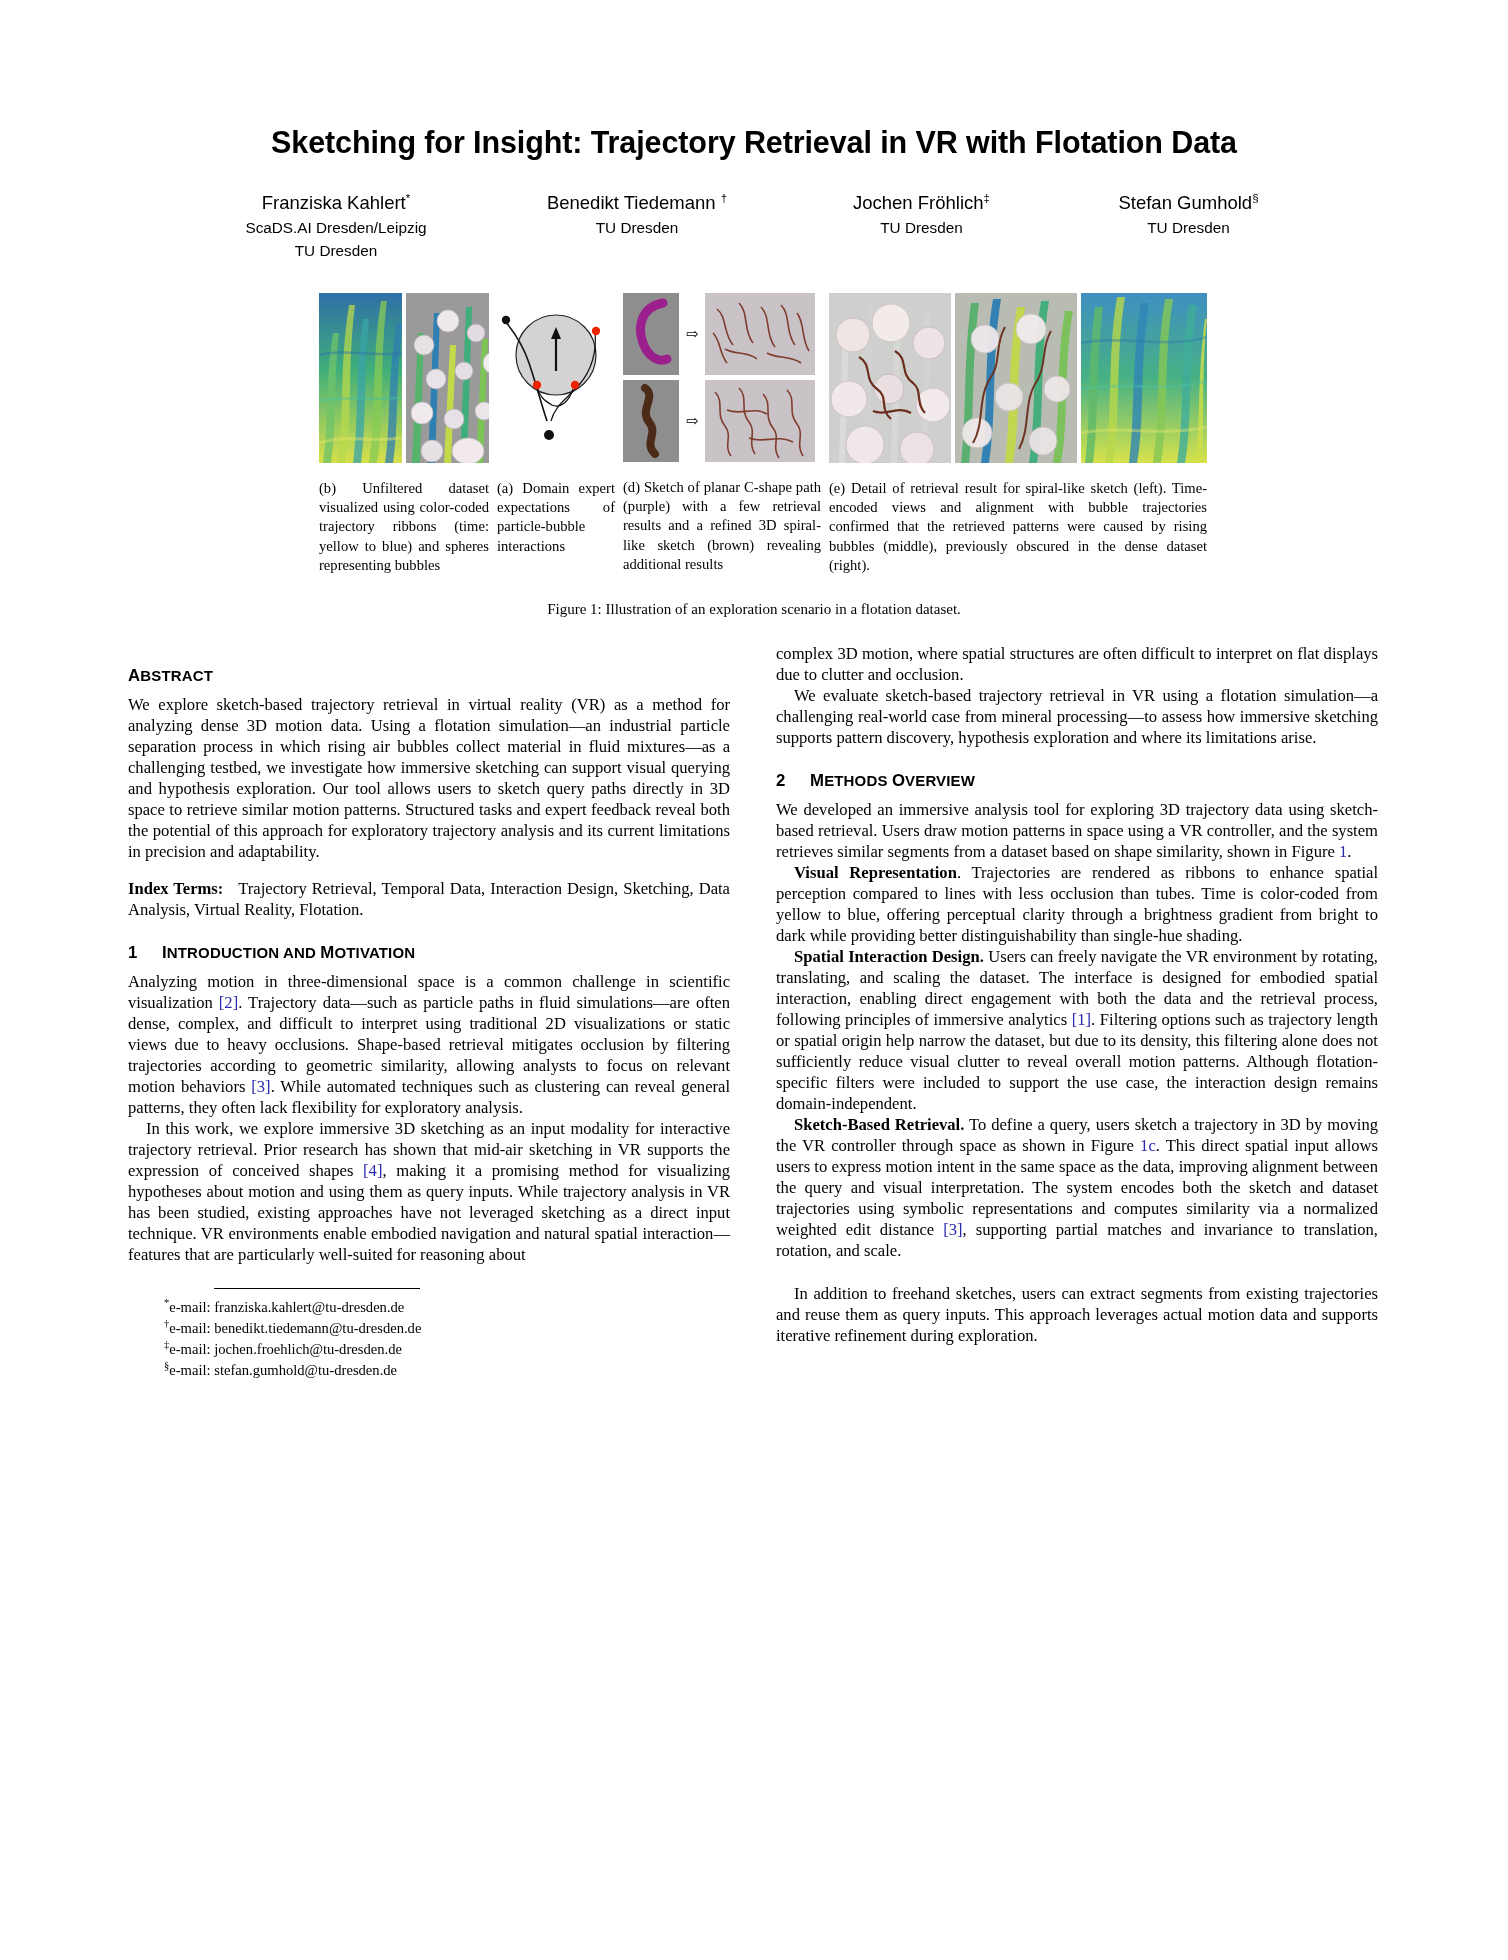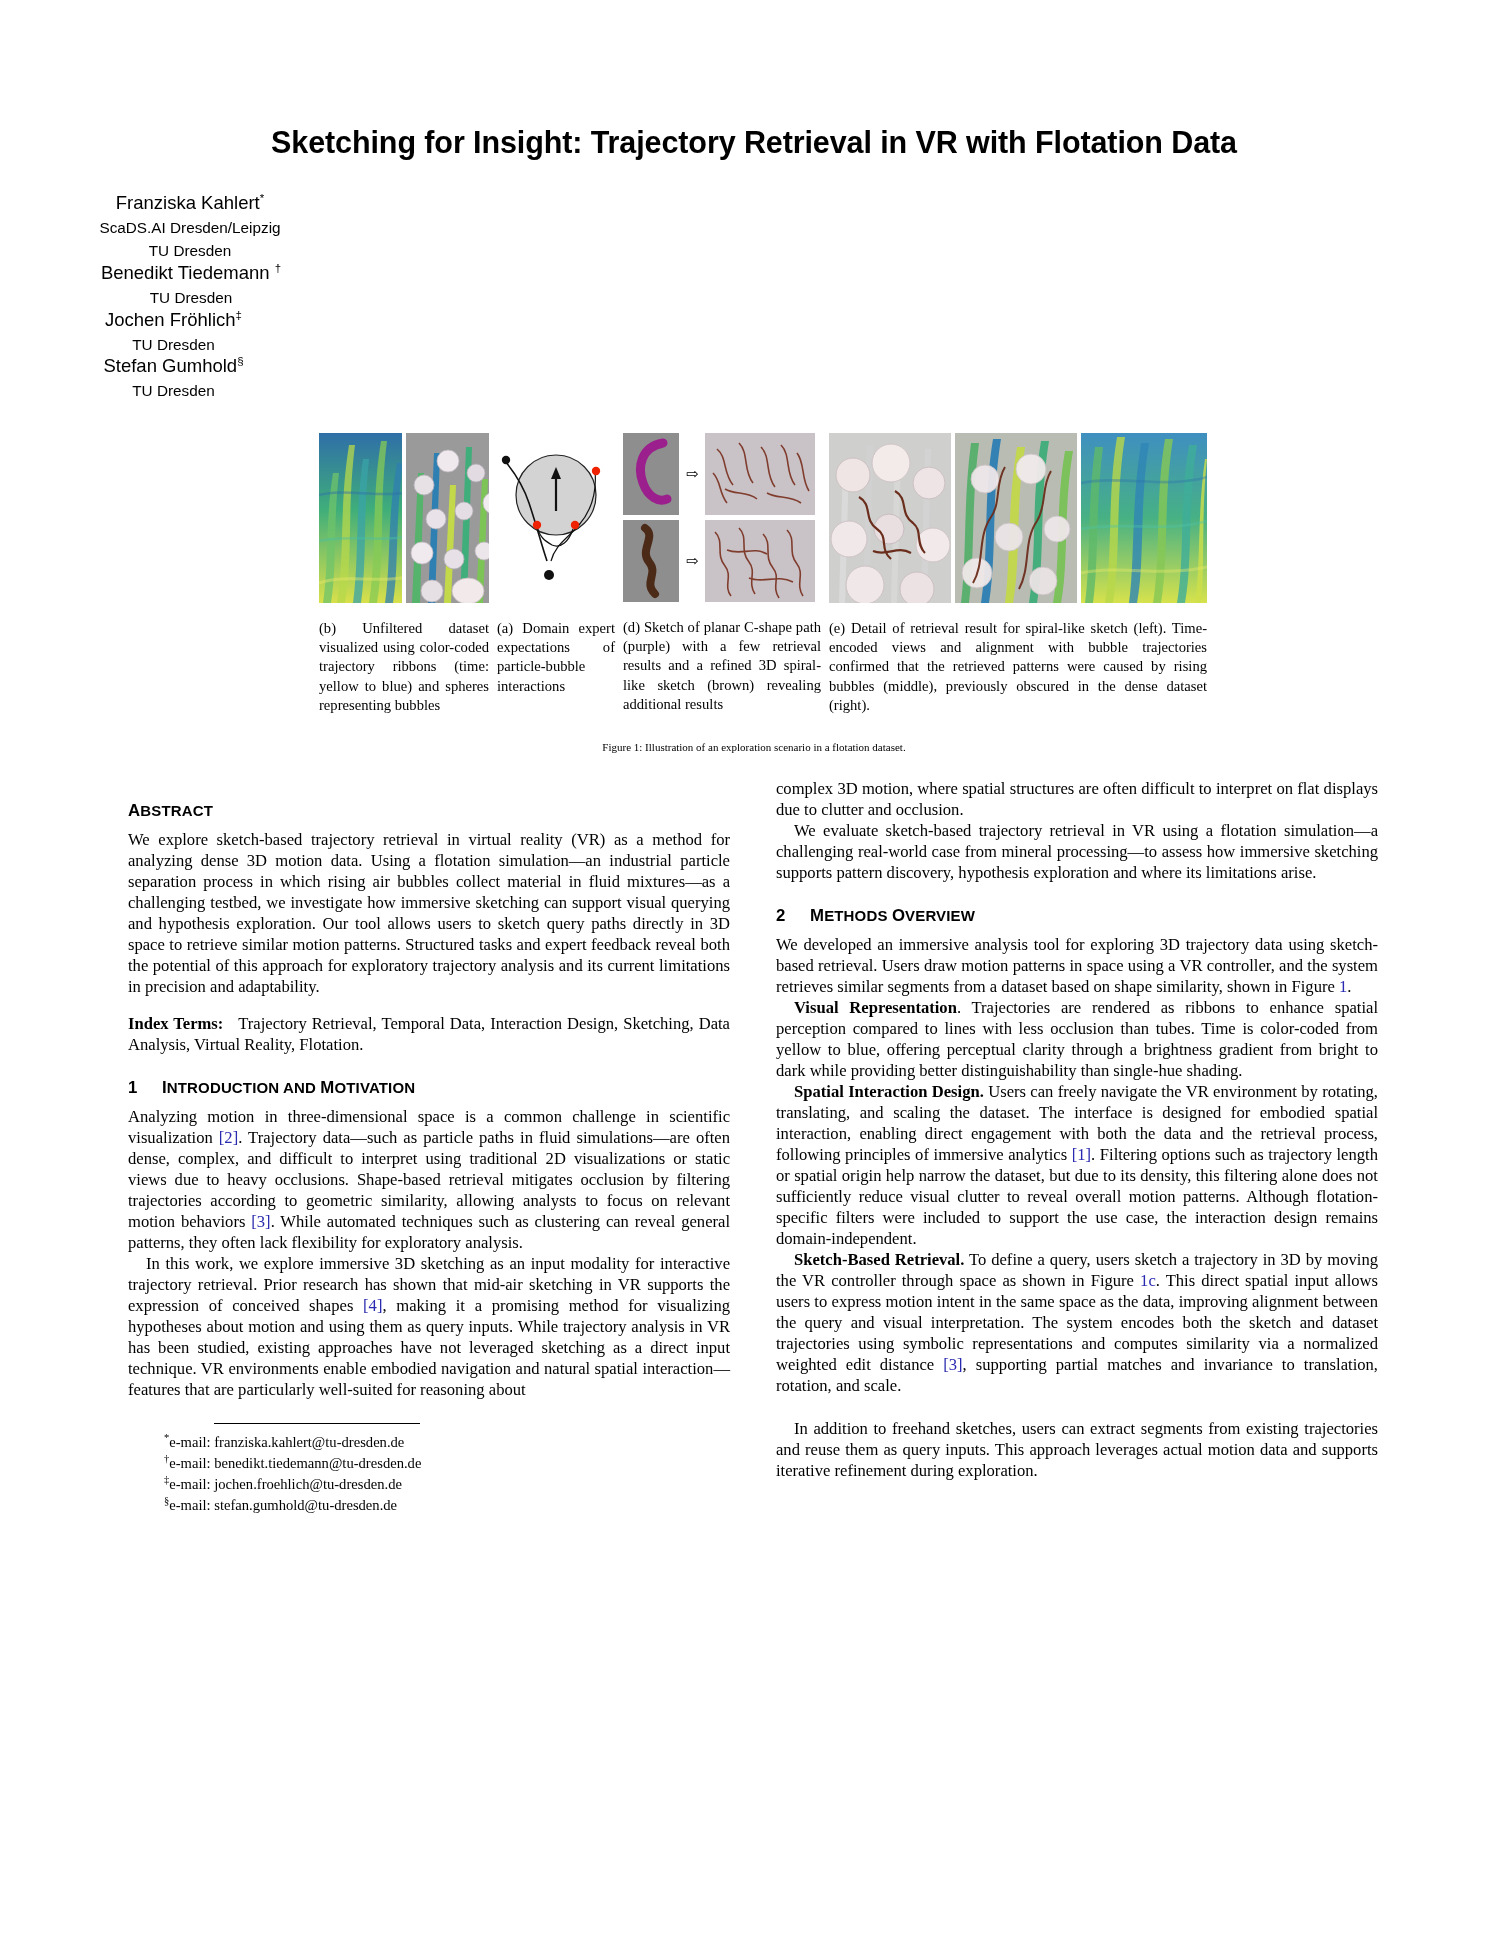--- a/index.html
+++ b/index.html
@@ -34,21 +34,20 @@
     padding-top: 124px;
     line-height: 1.2;
   }
   .authors {
     display: flex;
     justify-content: center;
     align-items: flex-start;
     margin-top: 30px;
     padding-left: 40px;
     padding-right: 40px;
-    flex-direction: column;
   }
   .author-block {
     font-family: "Liberation Sans", "DejaVu Sans", sans-serif;
     text-align: center;
     padding: 0 26px;
   }
   .author-block.w1 { width: 248px; }
   .author-block.w2 { width: 250px; }
   .author-block.w3 { width: 215px; }
   .author-block.w4 { width: 215px; }
@@ -102,21 +101,21 @@
 
   
   .col-a { width: 118px; margin-right: 8px;}
   .col-b { width: 170px; margin-right: 8px;}
   .col-c { width: 110px; margin-right: 8px;}
   .col-d { width: 198px; margin-right: 8px;}
   .col-e { width: 378px; }
 
   .figure-label {
     text-align: center;
-    font-size: 11px;
+    font-size: 15px;
     margin-top: 26px;
   }
 
   
   .columns {
     display: flex;
     margin-top: 26px;
     padding-left: 128px;
     padding-right: 128px;
     gap: 46px;

